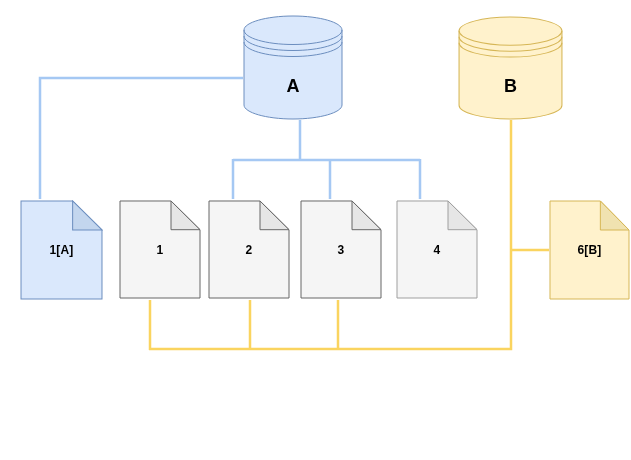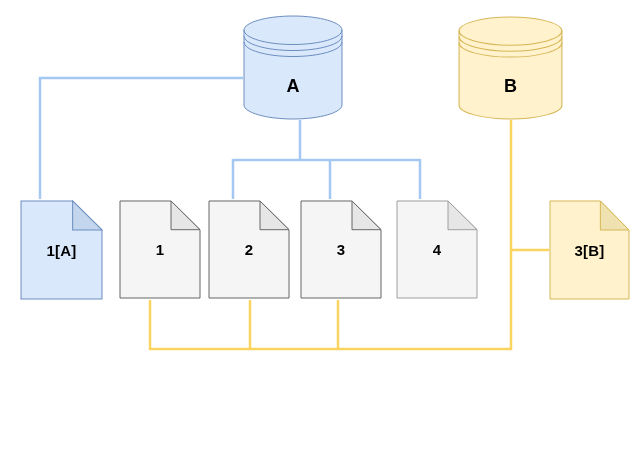--- a/index.html
+++ b/index.html
@@ -7,21 +7,21 @@
     position:relative;width:631px;height:460px;background:#ffffff;
     font-family:"Liberation Sans", sans-serif;overflow:hidden;
   }
   .edge-layer{position:absolute;left:0;top:0;width:631px;height:460px;}
   .edge-layer path{fill:none;stroke-width:2.5;}
   .node{position:absolute;}
   .node svg{position:absolute;left:0;top:0;width:100%;height:100%;display:block;}
   .doc-label{
     position:absolute;left:0;right:0;top:0;bottom:0;
     display:flex;align-items:center;justify-content:center;
-    font-weight:bold;font-size:15px;color:#000;letter-spacing:0.2px;
+    font-weight:bold;font-size:12px;color:#000;letter-spacing:0.2px;
   }
   .cyl-label{
     position:absolute;left:0;right:0;top:58%;
     text-align:center;font-weight:bold;font-size:18px;color:#000;
   }
 </style>
 </head>
 <body>
 
 <div class="canvas">
@@ -86,16 +86,16 @@
       <path d="M52,1 V30 H81 Z" fill="#e6e6e6" stroke="#9e9e9e"></path>
     </svg>
     <div class="doc-label">4</div>
   </div>
 
   <div class="node" style="left:549px;top:200px;width:81px;height:100px">
     <svg viewBox="0 0 82 100" preserveAspectRatio="none">
       <path d="M1,1 H52 L81,30 V99 H1 Z" fill="#fff2cc" stroke="#d6b656"></path>
       <path d="M52,1 V30 H81 Z" fill="#f0e2b0" stroke="#d6b656"></path>
     </svg>
-    <div class="doc-label">3[B]</div>
+    <div class="doc-label">6[B]</div>
   </div>
 
 </div>
 
 </body></html>

